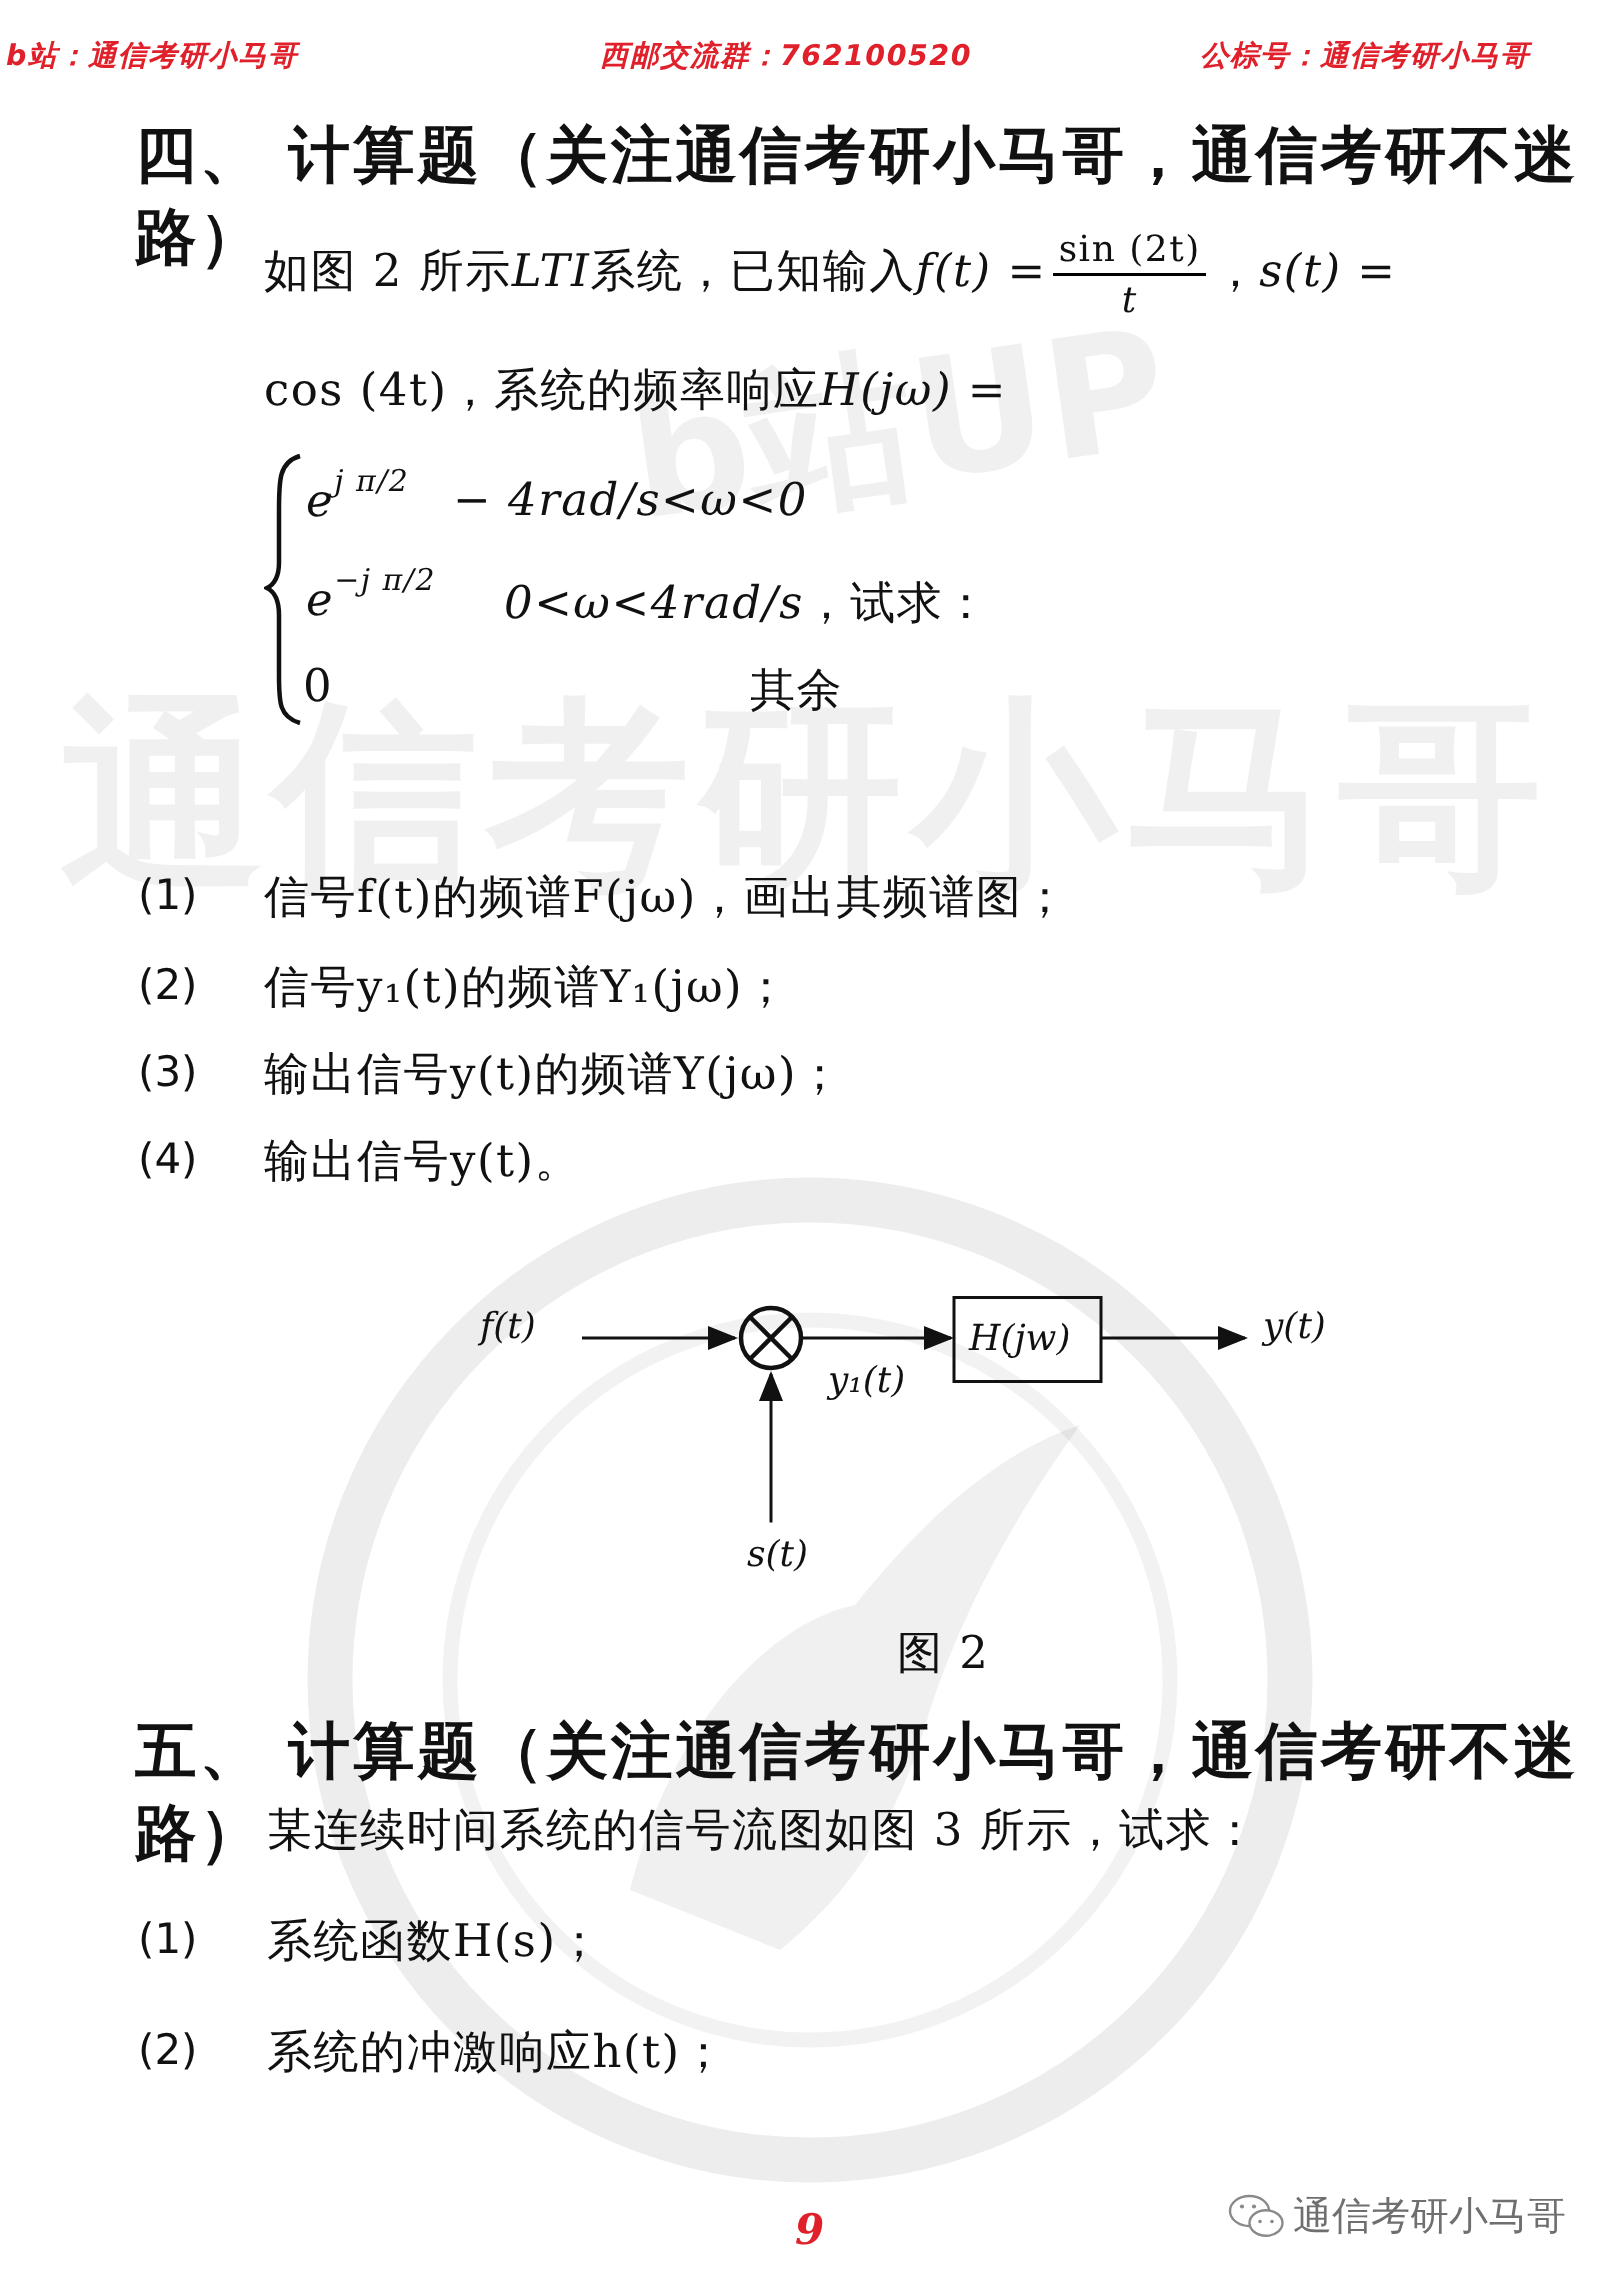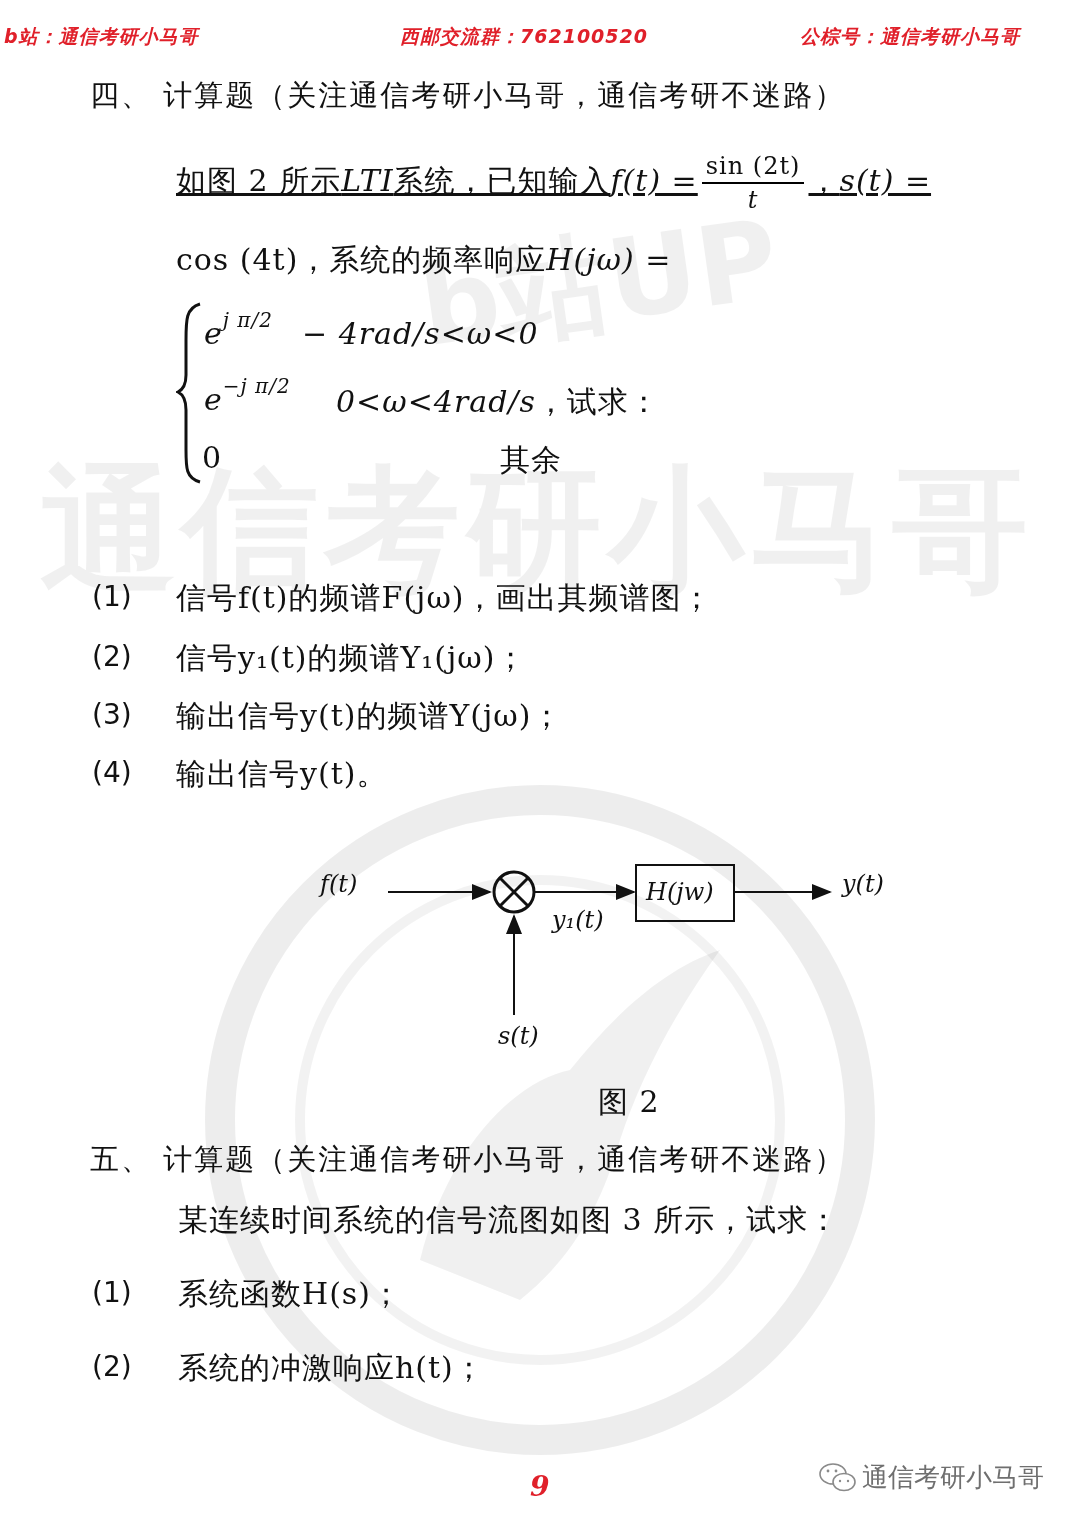--- a/index.html
+++ b/index.html
@@ -1,21 +1,21 @@
 <!DOCTYPE html>
 <html><head>
 <meta charset="utf-8">
 <style>
   html, body { margin:0; padding:0; background:#ffffff; }
   body { width:1080px; height:1527px; position:relative; overflow:hidden;
          font-family:"DejaVu Serif", serif; color:#111; }
   .abs { position:absolute; }
   .hdr { position:absolute; top:24px; font-family:"DejaVu Sans", sans-serif; font-size:19px;
          color:#e0202a; font-weight:bold; font-style:italic; letter-spacing:1px; }
-  .sec-title { font-family:"DejaVu Sans", sans-serif; font-weight:normal; font-size:29px; letter-spacing:2px; }
+  .sec-title { font-family:"DejaVu Sans", sans-serif; font-weight:bold; font-size:41px; letter-spacing:2px; }
   .body-text { font-size:30px; letter-spacing:1px; }
   .math { font-family:"DejaVu Serif", serif; font-style:italic; }
   .frac { display:inline-flex; flex-direction:column; align-items:center; vertical-align:middle; margin:0 4px; }
   .frac .num { font-size:24px; border-bottom:2px solid #000000; padding:0 4px 2px; font-style:normal; }
   .frac .den { font-size:24px; font-style:italic; padding-top:2px; }
   .wm { position:absolute; color:rgba(0,0,0,0.06); font-family:"DejaVu Sans", sans-serif; font-weight:bold; pointer-events:none; }
   .item-num { font-family:"DejaVu Sans", sans-serif; font-size:28px; }
   sup.exp { font-size:20px; position:relative; top:-6px;font-style:italic; }
   .brace { position:absolute; left:176px; top:300px; width:28px; height:185px; }
   .footer-logo { font-family:"DejaVu Sans", sans-serif; font-size:26px; color:#6f6f6f; }
@@ -30,21 +30,21 @@
   <circle cx="350" cy="340" r="240" fill="none" stroke="rgba(0,0,0,0.05)" stroke-width="10"></circle>
   <path d="M230 480 C260 360 330 300 380 290 C420 240 470 190 530 170 C480 240 450 300 430 360 C410 430 380 480 330 520 Z" fill="rgba(0,0,0,0.06)"></path>
 </svg>
 
 <div class="hdr" style="left:4px;">b站：通信考研小马哥</div>
 <div class="hdr" style="left:400px;">西邮交流群：762100520</div>
 <div class="hdr" style="left:800px;">公棕号：通信考研小马哥</div>
 
 <div class="abs sec-title" style="left:90px;top:76px;">四、  计算题（关注通信考研小马哥，通信考研不迷路）</div>
 
-<div class="abs body-text" style="left:176px;top:152px;white-space:nowrap;text-decoration:underline;">
+<div class="abs body-text" style="left:176px;top:152px;white-space:nowrap;">
   <span>如图 2 所示</span><span class="math">LTI</span><span>系统，已知输入</span><span class="math">f(t) =</span><span class="frac">
       <span class="num">sin (2t)</span>
       <span class="den">t</span>
     </span><span>，</span><span class="math">s(t) =</span>
 </div>
 
 <div class="abs body-text" style="left:176px;top:240px;white-space:nowrap;">
   <span>cos (4t)，系统的频率响应</span><span class="math">H(jω) =</span>
 </div>
 

